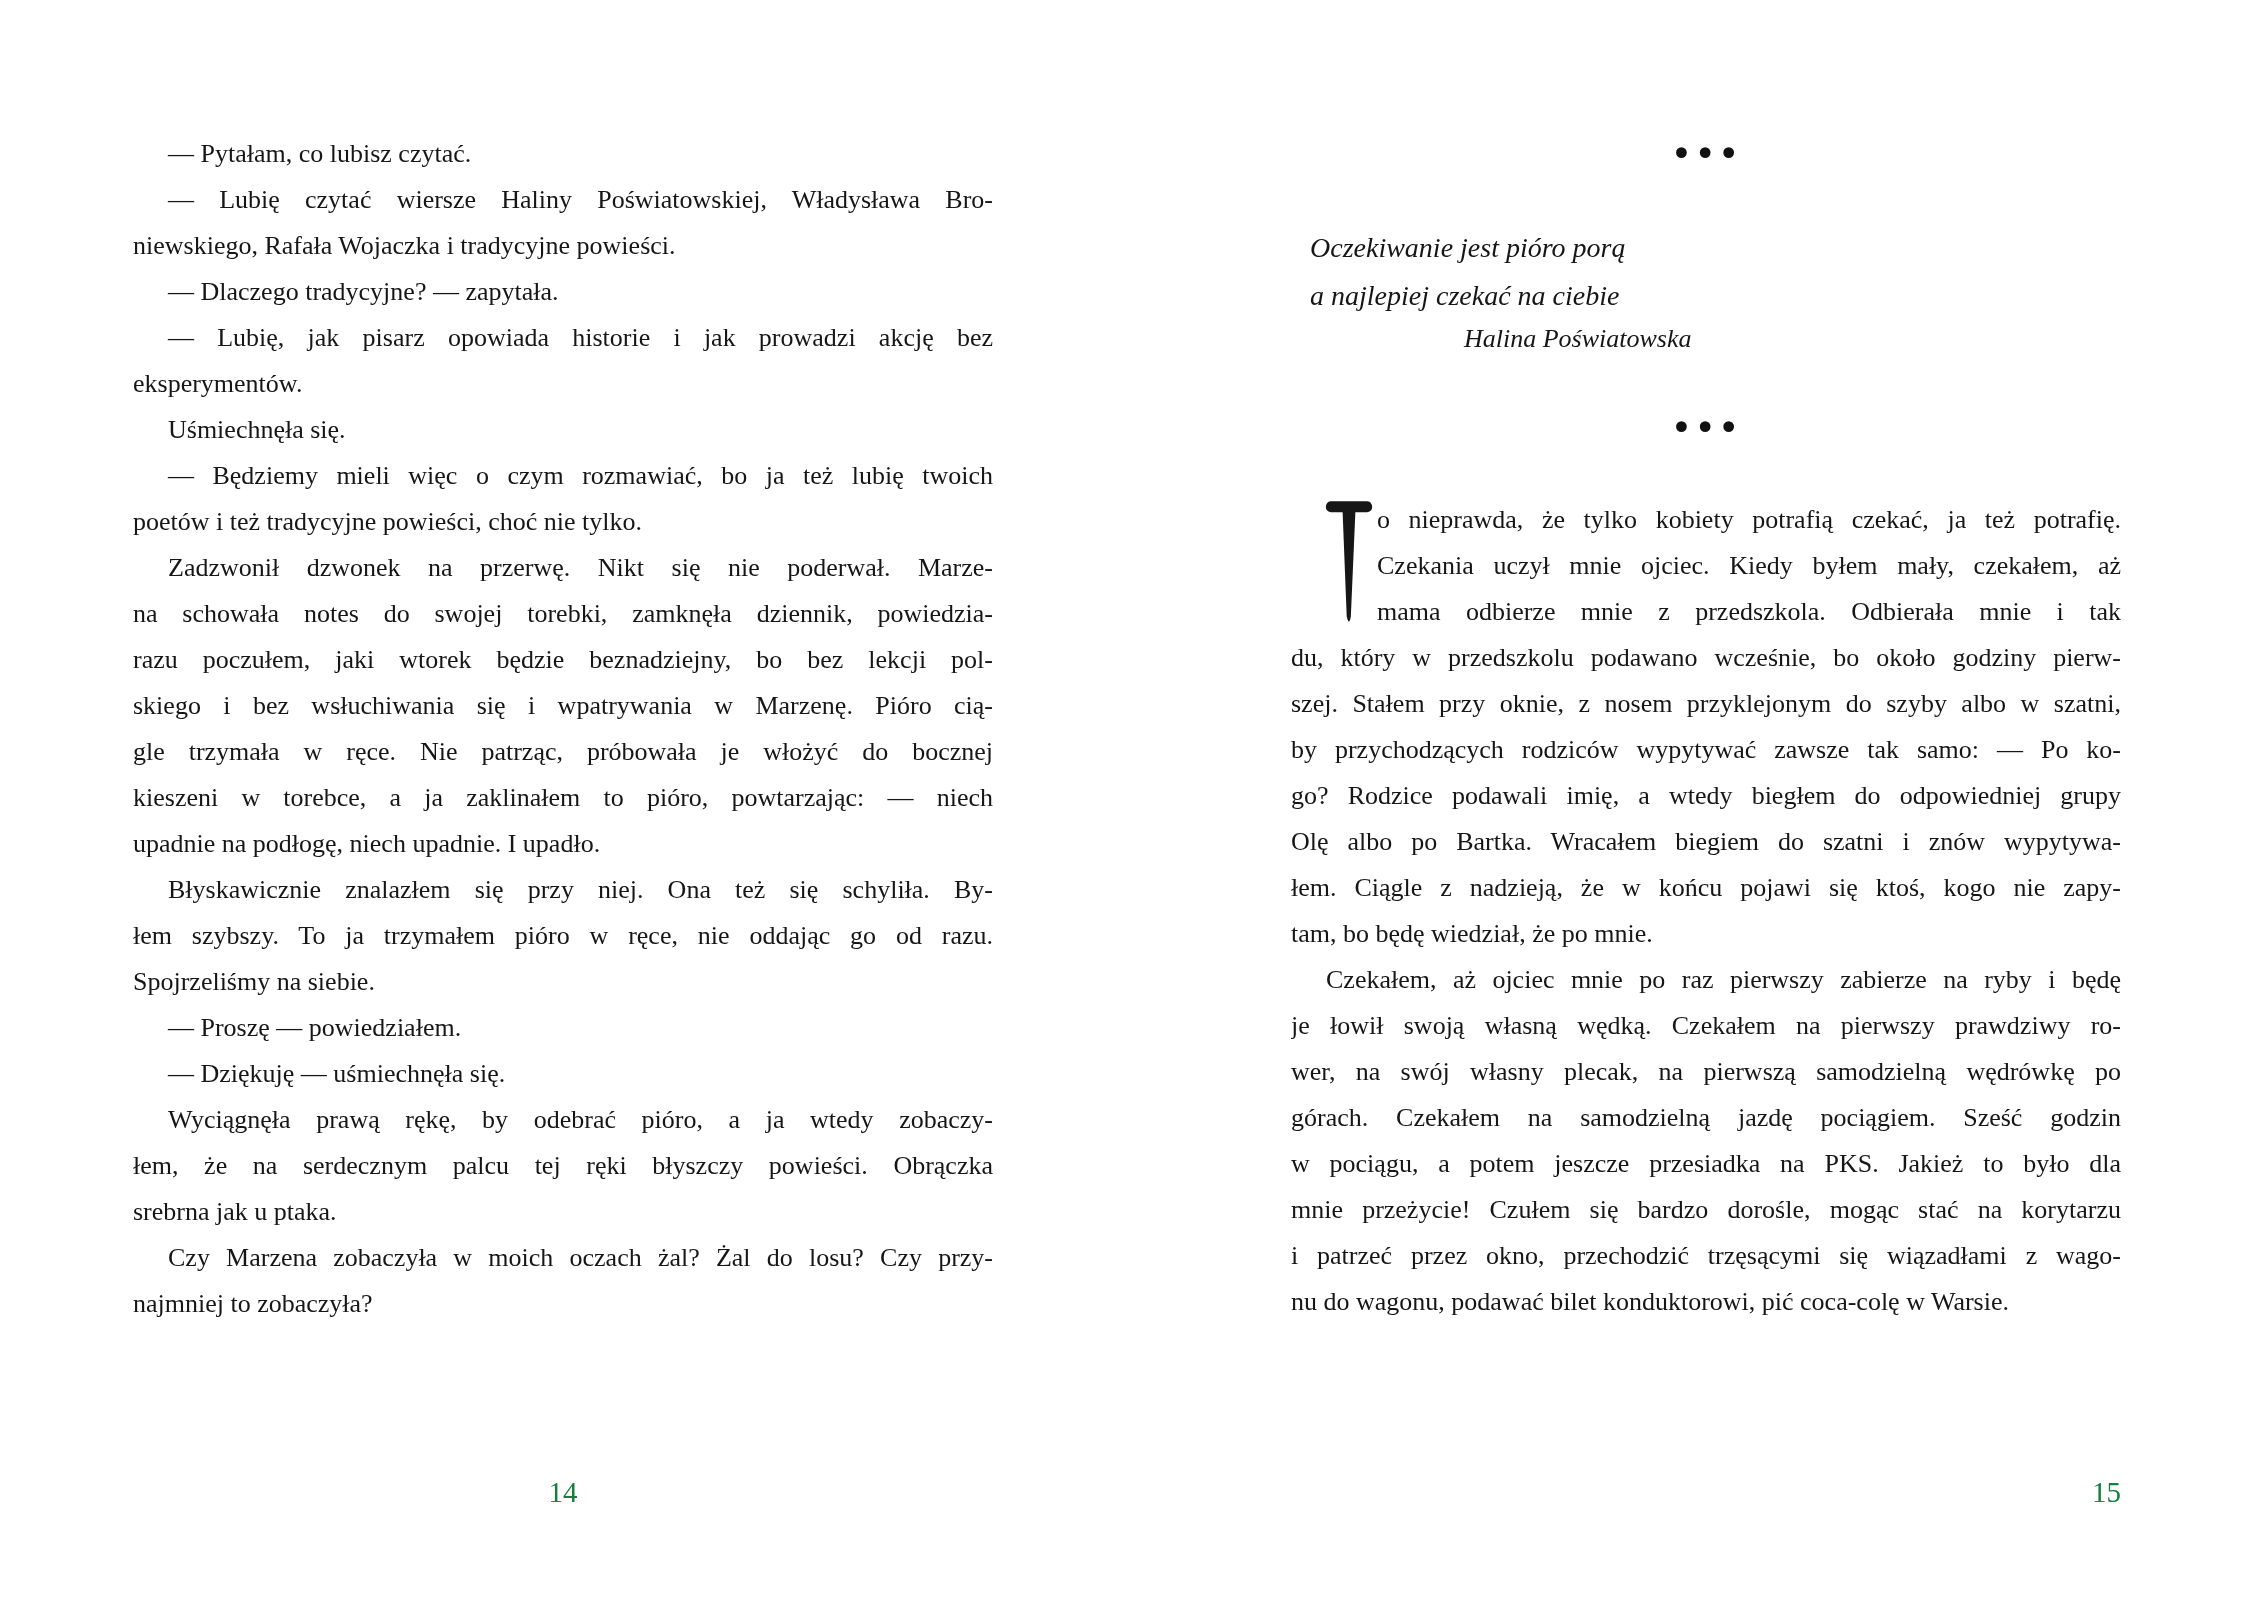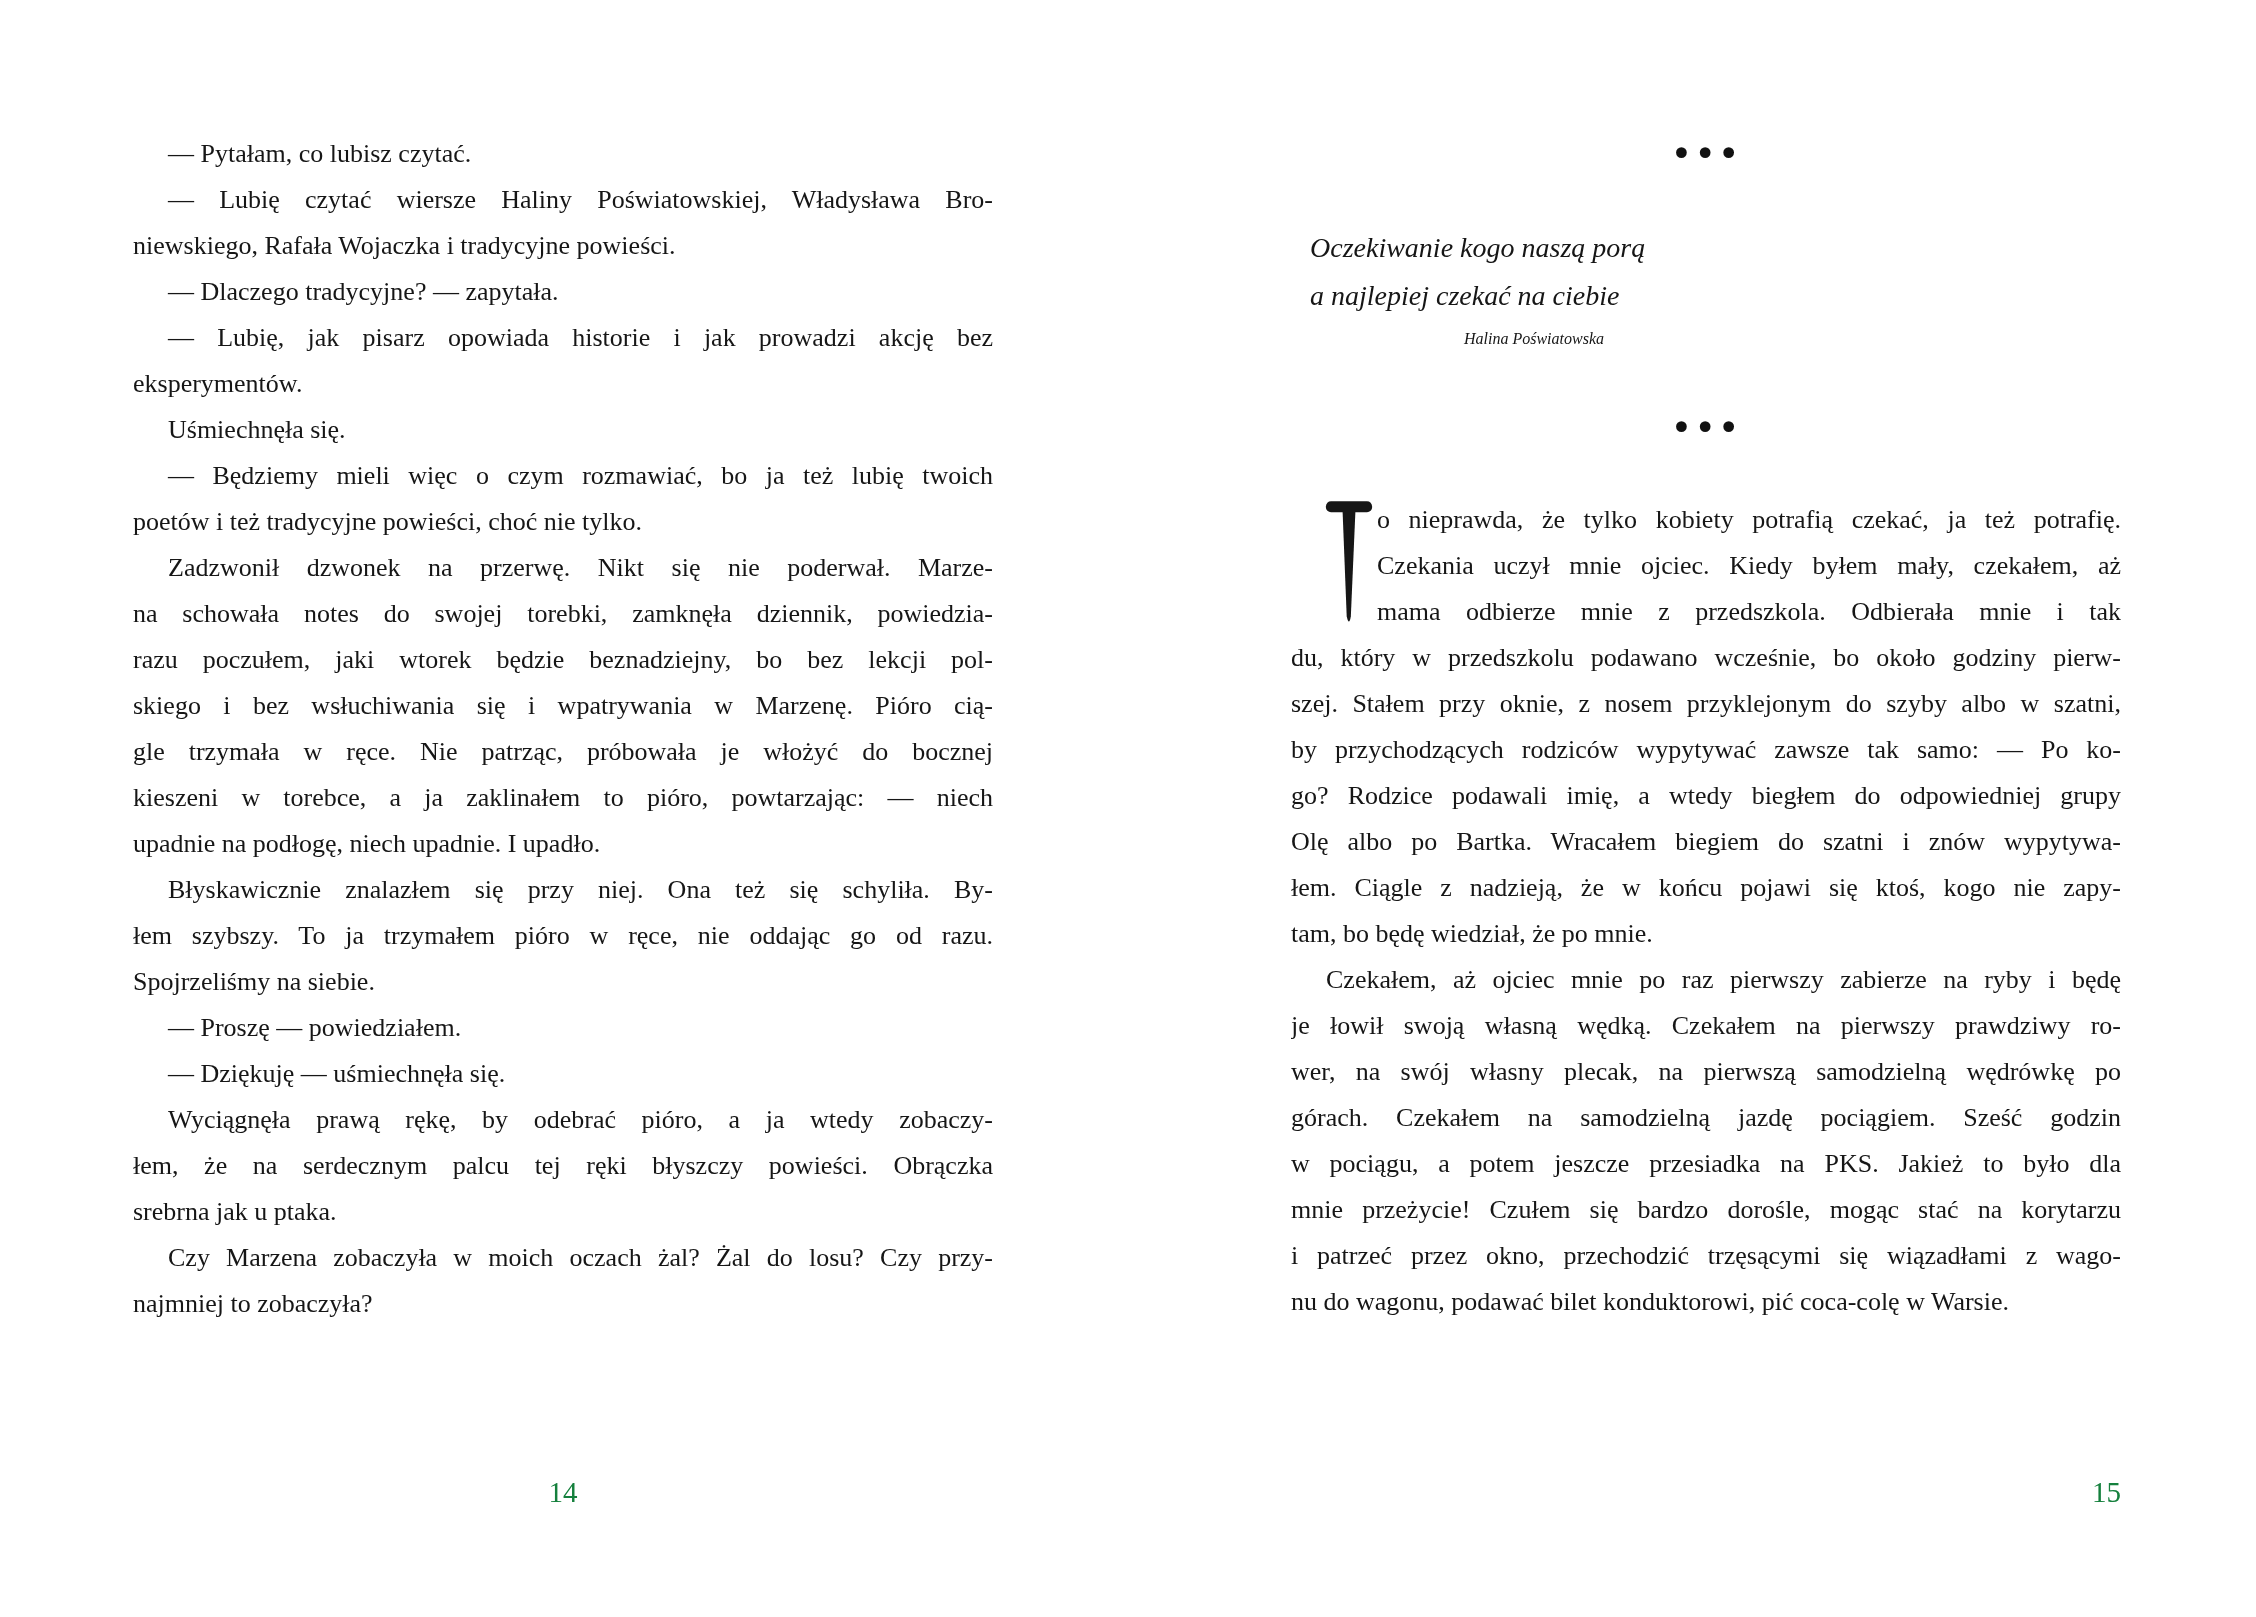--- a/index.html
+++ b/index.html
@@ -51,21 +51,21 @@
     position:absolute;
     left:1310px; top:224px; width:802px;
     font-style:italic;
   }
   .epigraph .ep-line {
     font-size:28px;
     line-height:48px;
     white-space:nowrap;
   }
   .epigraph .attribution {
-    font-size:16px;
+    font-size:26px;
     line-height:37px;
     padding-left:154px;
     white-space:nowrap;
   }
 
   .drop-cap {
     position:absolute;
     left:34px; top:1.9px;
     width:48px; height:131px;
   }
@@ -118,21 +118,21 @@
       <div class="line final">srebrna jak u ptaka.</div>
       <div class="line indent">Czy Marzena zobaczyła w moich oczach żal? Żal do losu? Czy przy-</div>
       <div class="line final">najmniej to zobaczyła?</div>
     </div>
 
   <div id="page-number-left" class="page-number">14</div>
 
   <div id="ornament-top" class="ornament">•••</div>
 
   <div class="epigraph">
-    <div class="ep-line">Oczekiwanie kogo naszą porą</div>
+    <div class="ep-line">Oczekiwanie jest pióro porą</div>
     <div class="ep-line">a najlepiej czekać na ciebie</div>
     <div class="attribution">Halina Poświatowska</div>
   </div>
 
   <div id="ornament-mid" class="ornament">•••</div>
 
   <div id="right-body" class="text-block">
     <div class="drop-cap">
       <span class="sr-only">T</span>
       <svg viewBox="0 0 52 140" width="48" height="131" aria-hidden="true">

